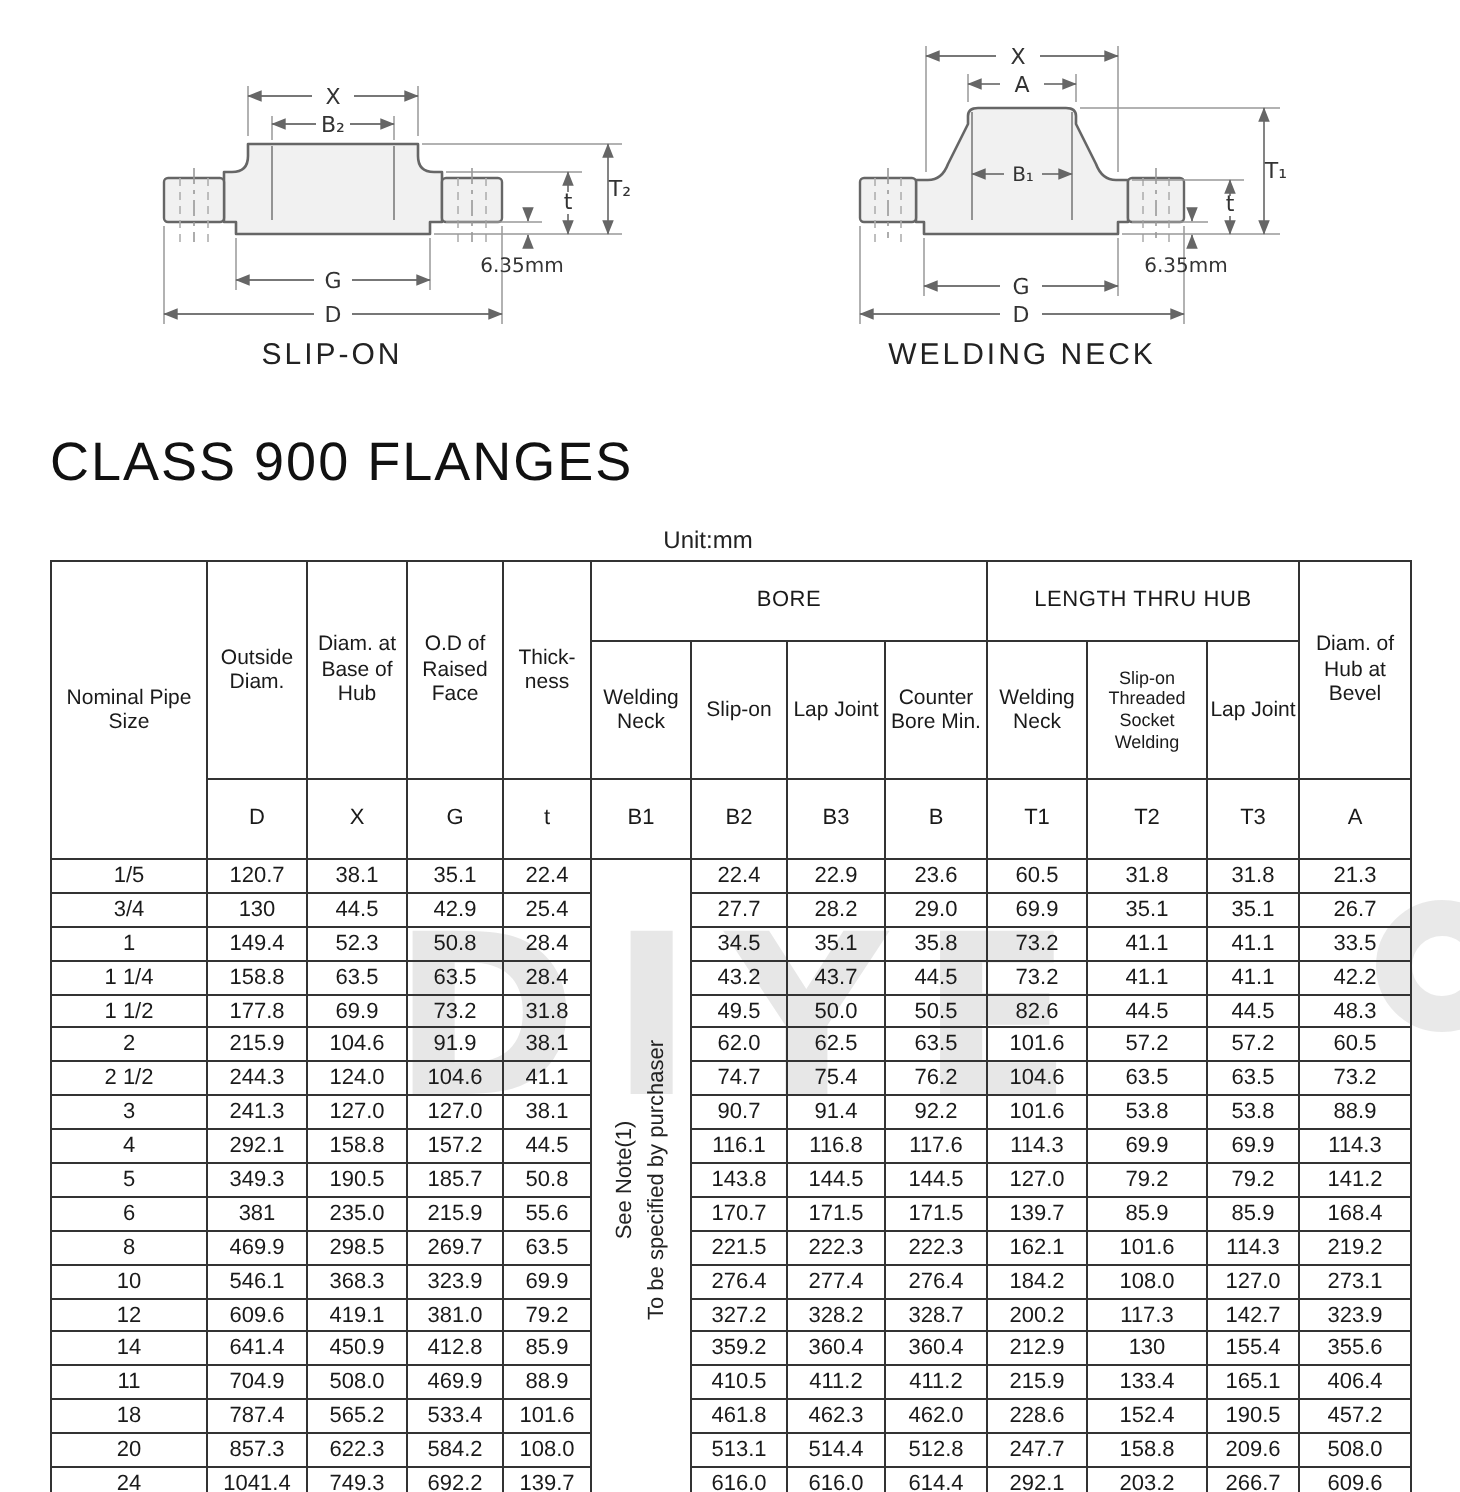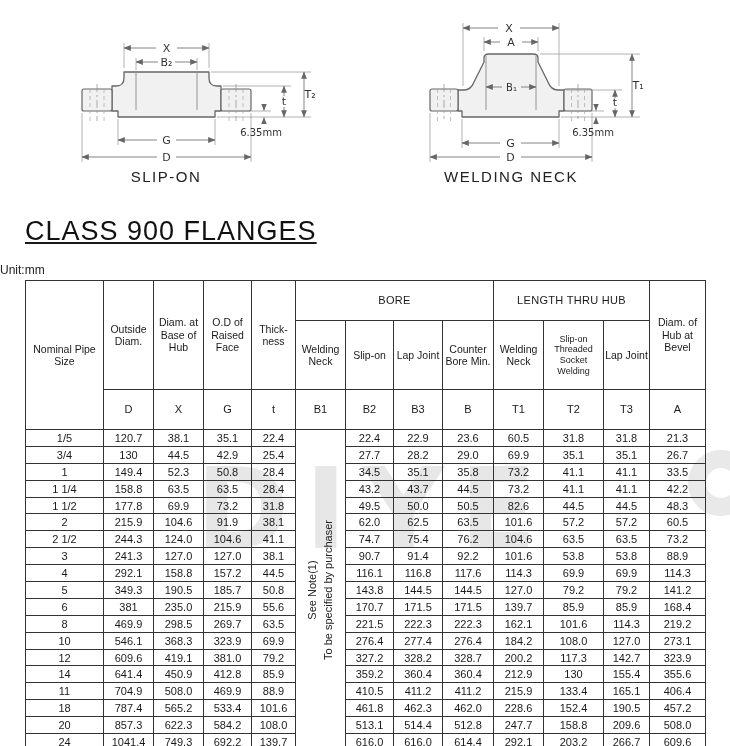--- a/index.html
+++ b/index.html
@@ -13,24 +13,24 @@
   .stub    { fill:#f1f1f1; stroke:#666; stroke-width:1.2; }
   .dim     { stroke:#777; stroke-width:0.9; fill:none; }
   .ext     { stroke:#999; stroke-width:0.75; }
   .cl      { stroke:#999; stroke-width:0.8; stroke-dasharray:8 3 2 3; }
   .hid     { stroke:#b0b0b0; stroke-width:0.8; stroke-dasharray:4 3; }
   .bore    { stroke:#8a8a8a; stroke-width:0.9; }
   .dim-label { font-family:"DejaVu Sans",sans-serif; font-size:11px; fill:#333; text-anchor:middle; }
   .dim-small { font-size:10px; }
   .caption { font-size:15px; fill:#222; letter-spacing:1.5px; text-anchor:middle; }
   
-  .title-block { margin:26px 0 0 25px;text-decoration:underline; }
+  .title-block { margin:26px 0 0 25px; }
   .page-title { font-size:27px; font-weight:400; letter-spacing:1px; margin:0; color:#111; }
   .page-subtitle { font-size:13px; margin-top:9px; letter-spacing:0.4px; color:#222; }
-  .unit-row { text-align:left; margin:16px 22px 3px 0; font-size:12px; color:#222; }
+  .unit-row { text-align:center; margin:16px 22px 3px 0; font-size:12px; color:#222; }
   
   table { border-collapse:collapse; margin-left:25px; table-layout:fixed; position:relative; z-index:1; background:transparent; }
   th,td { border:1px solid #333; text-align:center; vertical-align:middle; padding:0; font-weight:400; }
   thead th { font-size:10.5px; line-height:1.18; padding:11px 1px; }
   .group-h { height:17px; font-size:11px; letter-spacing:0.3px; }
   .sub-row th { height:46px; }
   .small-h { font-size:9px; }
   .sym-row th { height:17px; font-size:11px; }
   tbody td { font-size:11px; height:15.9px; }
   .note-cell { position:relative; }

